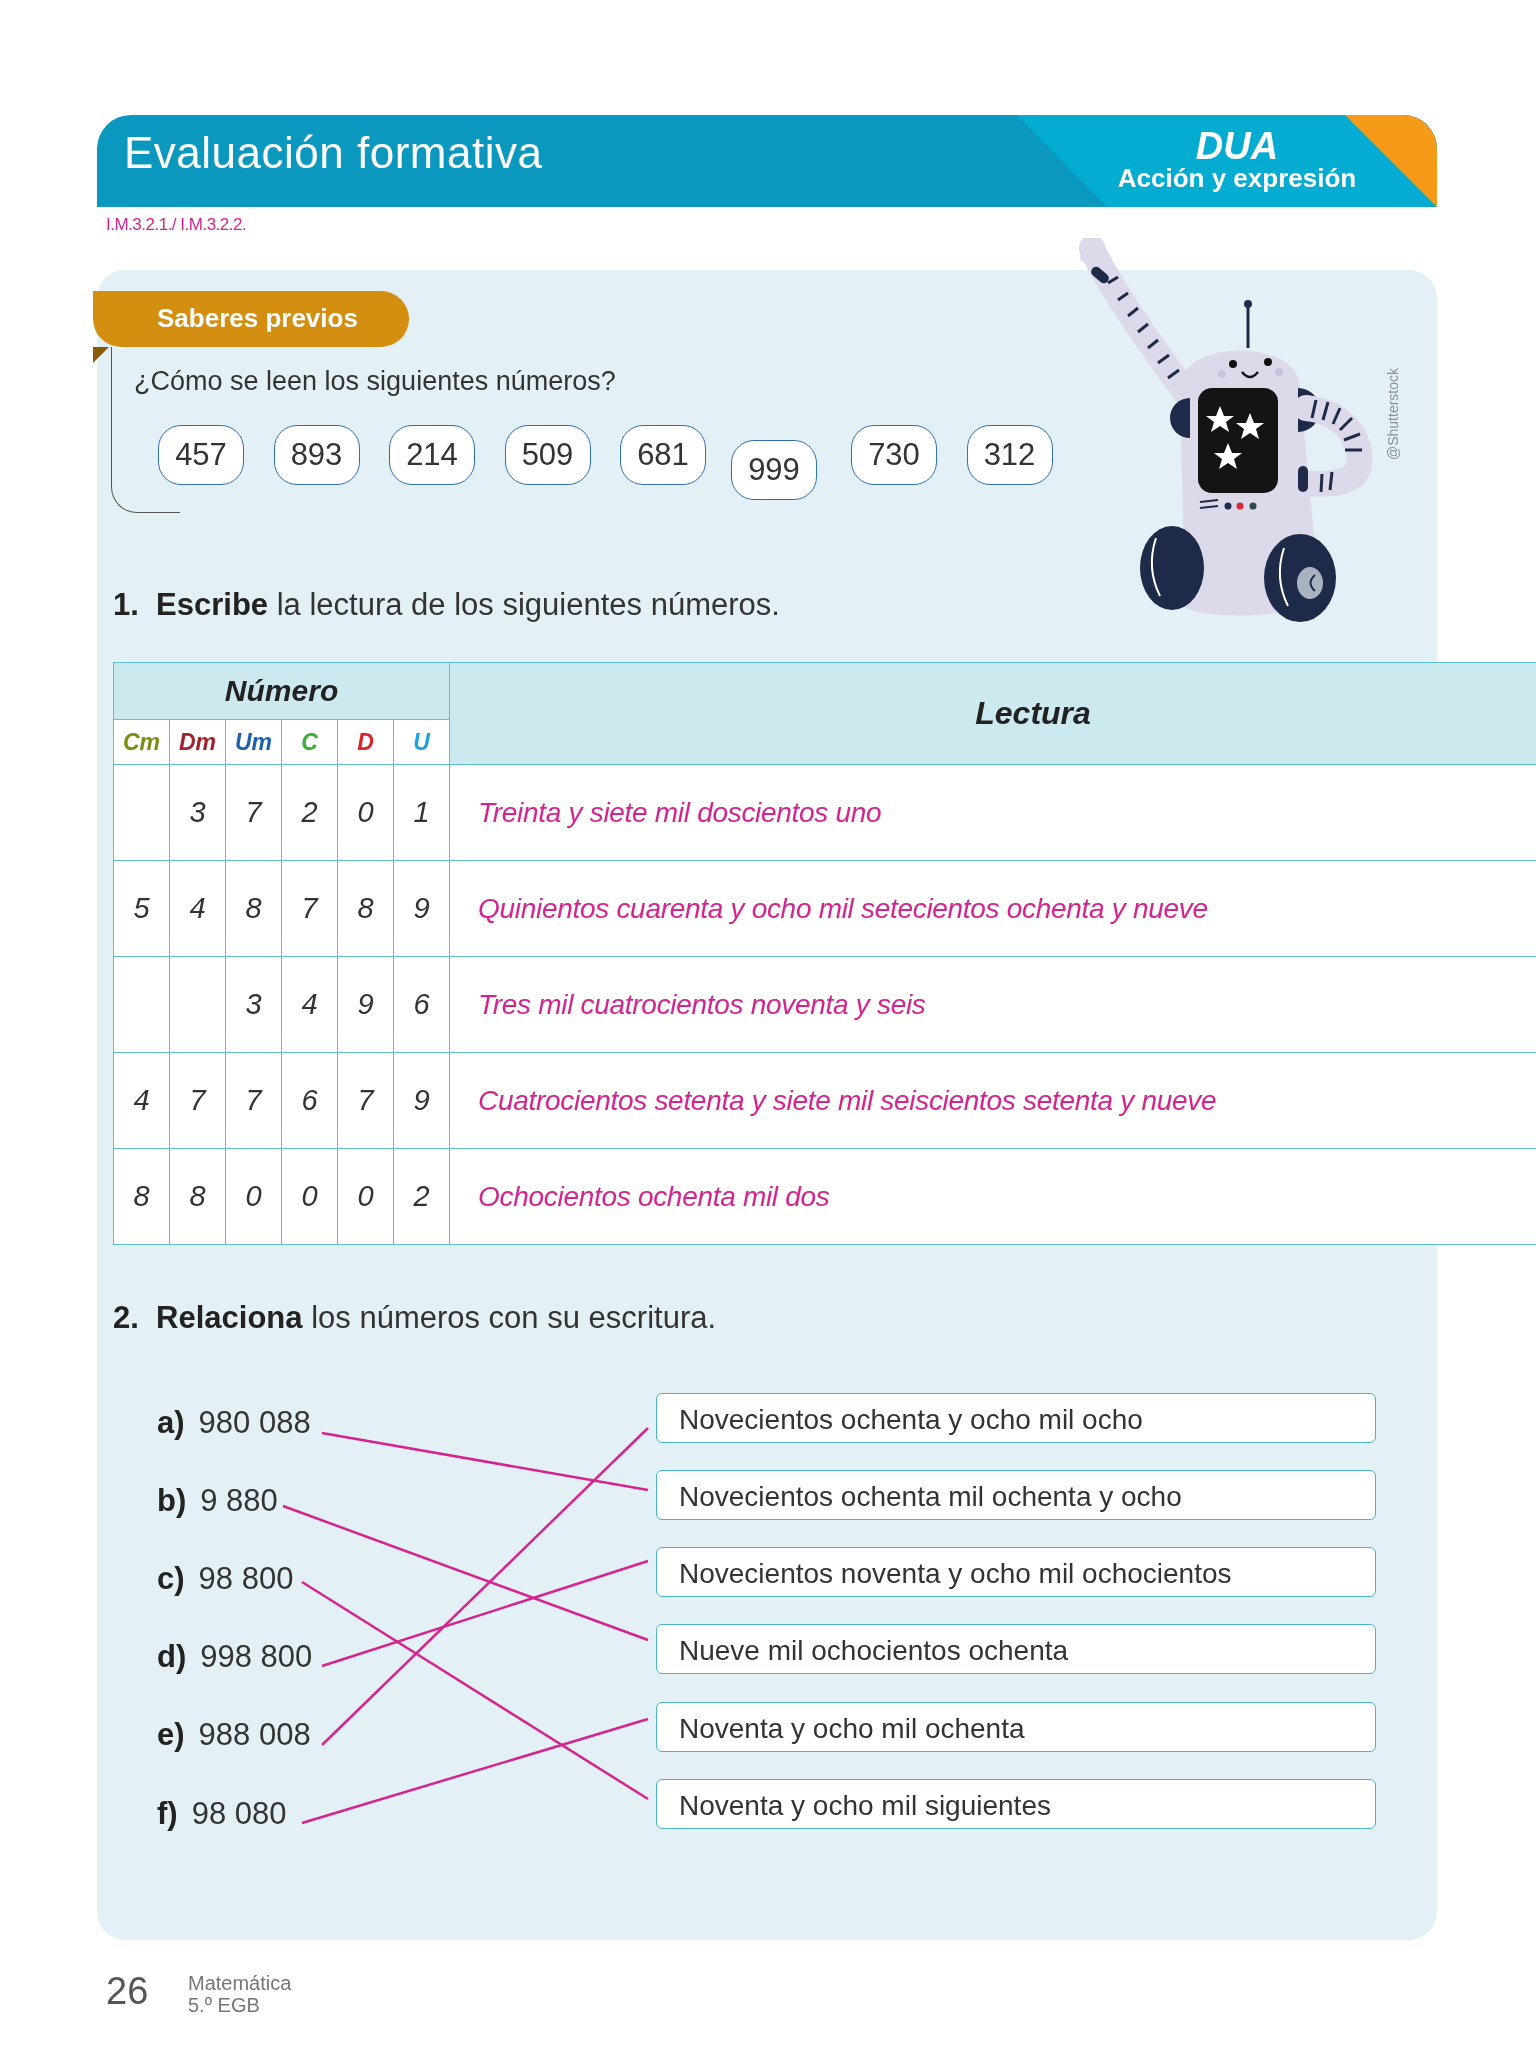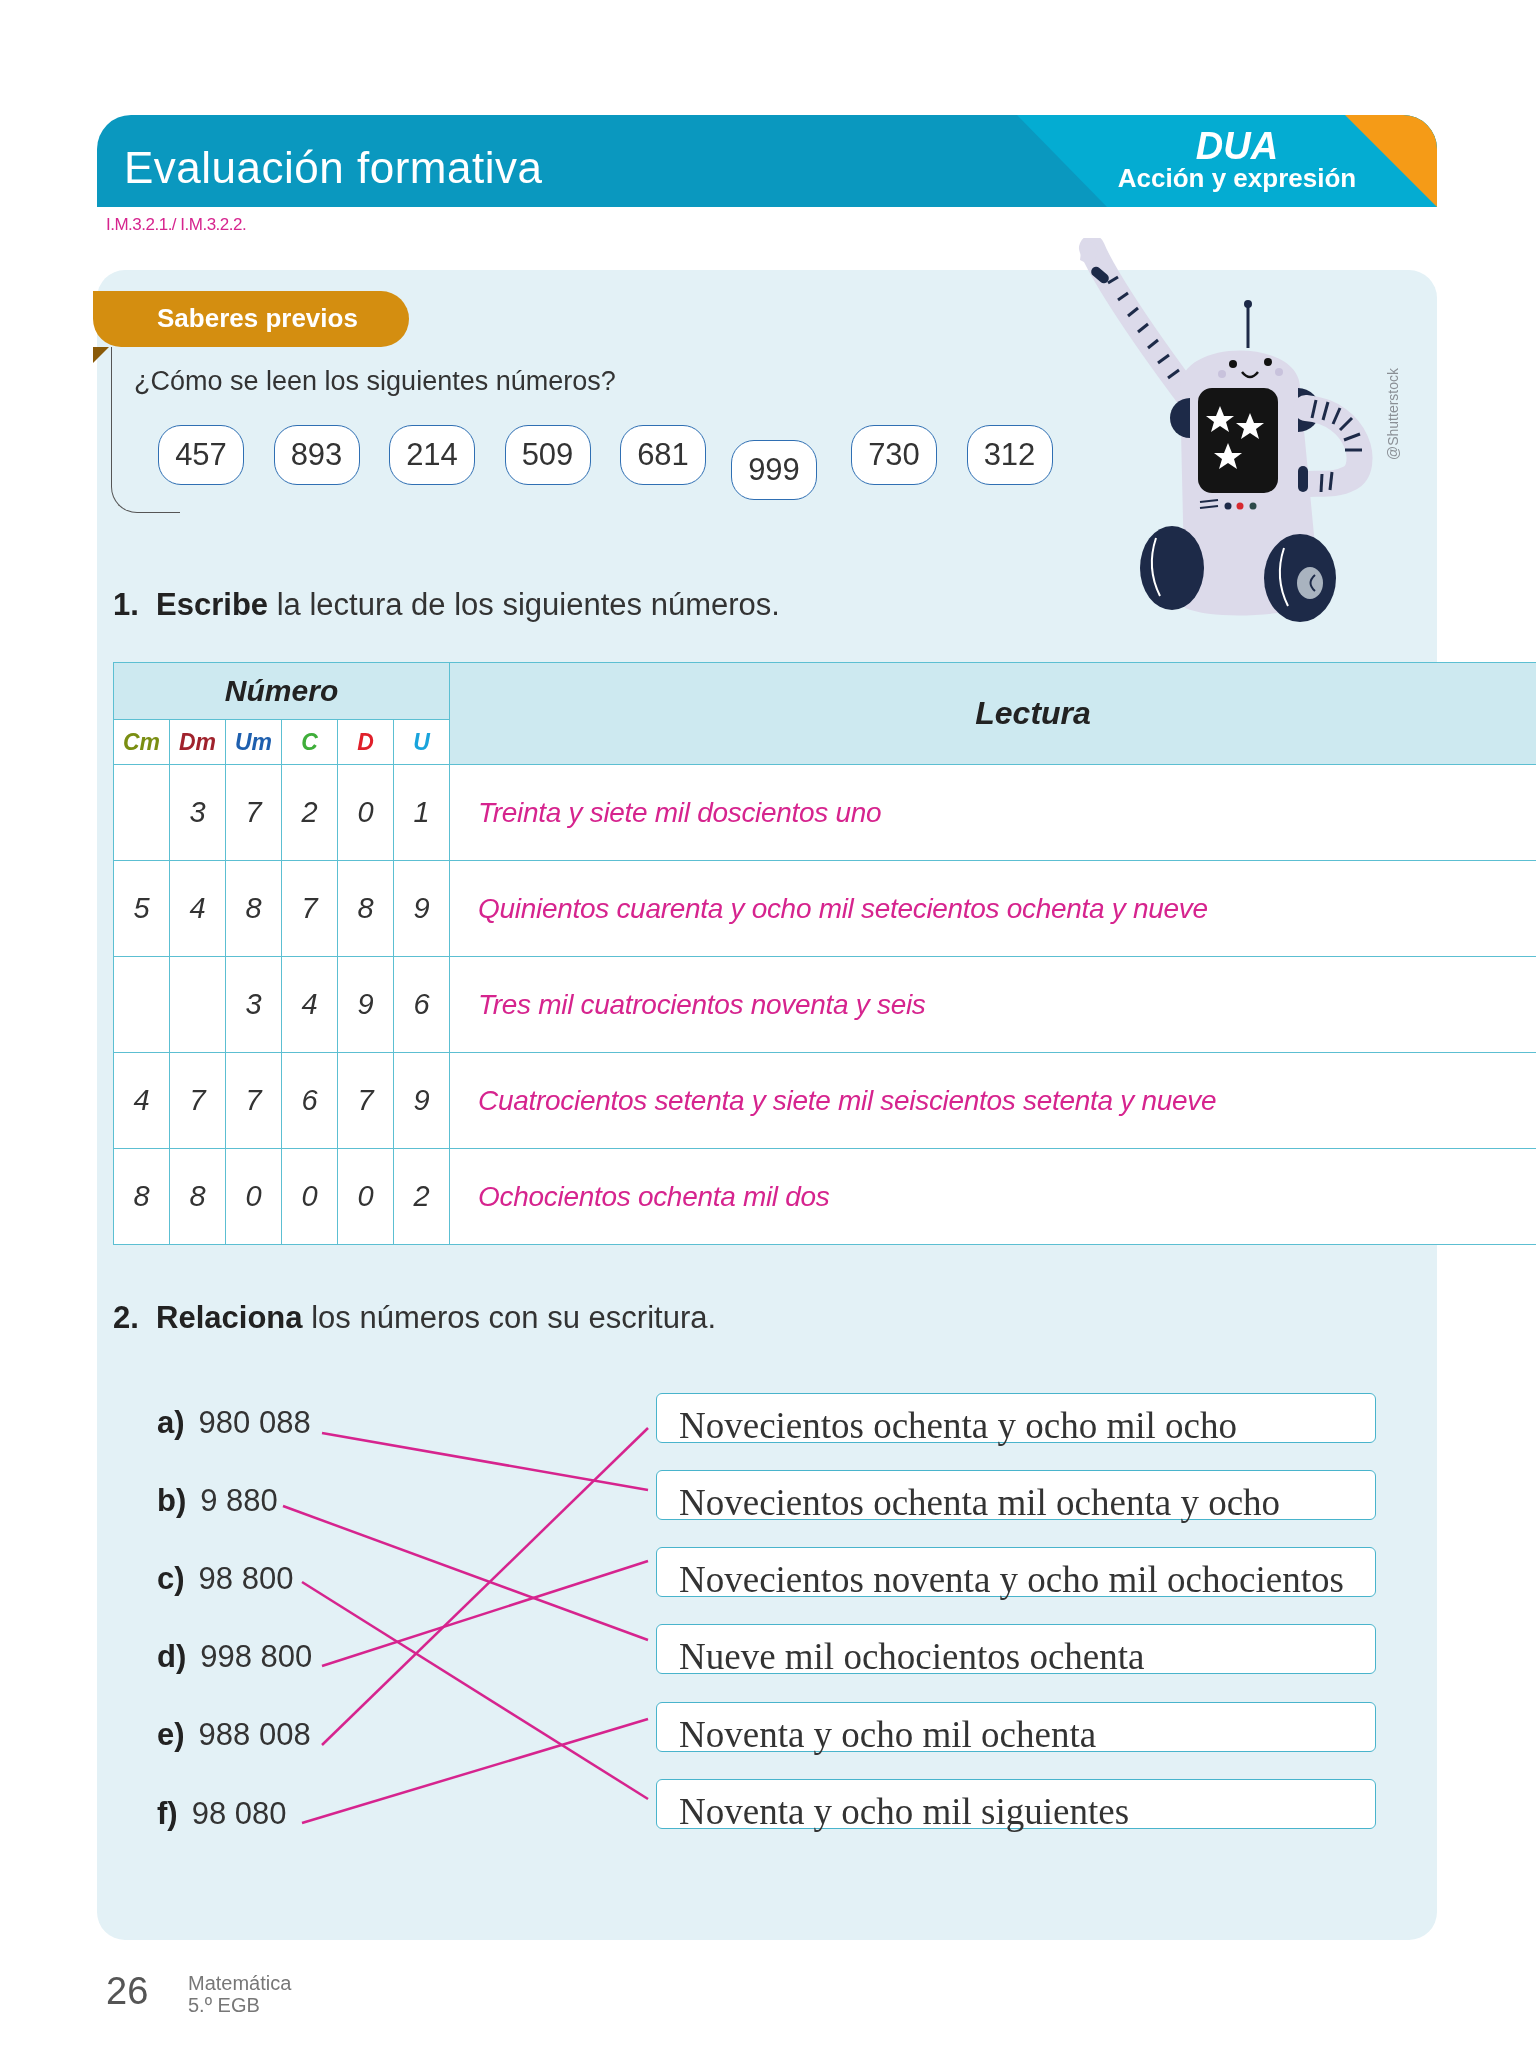--- a/index.html
+++ b/index.html
@@ -21,21 +21,21 @@
     position: absolute; left: 920px; top: 0; width: 420px; height: 92px;
     background: #04acd2;
     clip-path: polygon(0 0, 100% 0, 100% 100%, 90px 100%);
   }
   #header .dua-orange {
     position: absolute; left: 1248px; top: 0; width: 92px; height: 92px;
     background: #f59b17;
     clip-path: polygon(0 0, 100% 0, 100% 100%);
   }
   #header-title {
-    position: absolute; left: 27px; top: 28px;
+    position: absolute; left: 27px; top: 13px;
     font-size: 44px; color: #fff; letter-spacing: 0.5px;
   }
   #dua-label {
     position: absolute; left: 1000px; width: 280px; top: 10px; text-align: center;
     font-size: 38px; font-weight: bold; color: #fff; font-style: italic;
   }
   #dua-sub {
     position: absolute; left: 1000px; width: 280px; top: 48px; text-align: center;
     font-size: 26px; color: #fff; font-weight: bold;
   }
@@ -121,23 +121,22 @@
   .match-label {
     position: absolute; left: 157px; font-size: 31px; color: #333;
   }
   .match-label .letter { font-weight: bold; color: #222; margin-right: 14px; }
   .match-box {
     position: absolute; left: 656px; width: 720px; height: 50px;
     background: #fff; border: 1.5px solid #49b4cc; border-radius: 6px;
     box-sizing: border-box;
   }
   .match-box span {
-    position: absolute; left: 22px; top: 10px; font-size: 37px; color: #333;
+    position: absolute; left: 22px; top: 10px; font-size: 28px; color: #333;
     white-space: nowrap;
-    font-family: Liberation Serif, serif;
   }
   #match-lines { left: 0; top: 0; width: 1536px; height: 2048px; pointer-events: none; }
 
   
   #page-number { left: 106px; top: 1970px; font-size: 38px; font-weight: normal; color: #555; }
   #footer-subject { left: 188px; top: 1972px; font-size: 20px; color: #777; line-height: 22px; }
 </style>
 </head>
 <body>
 

